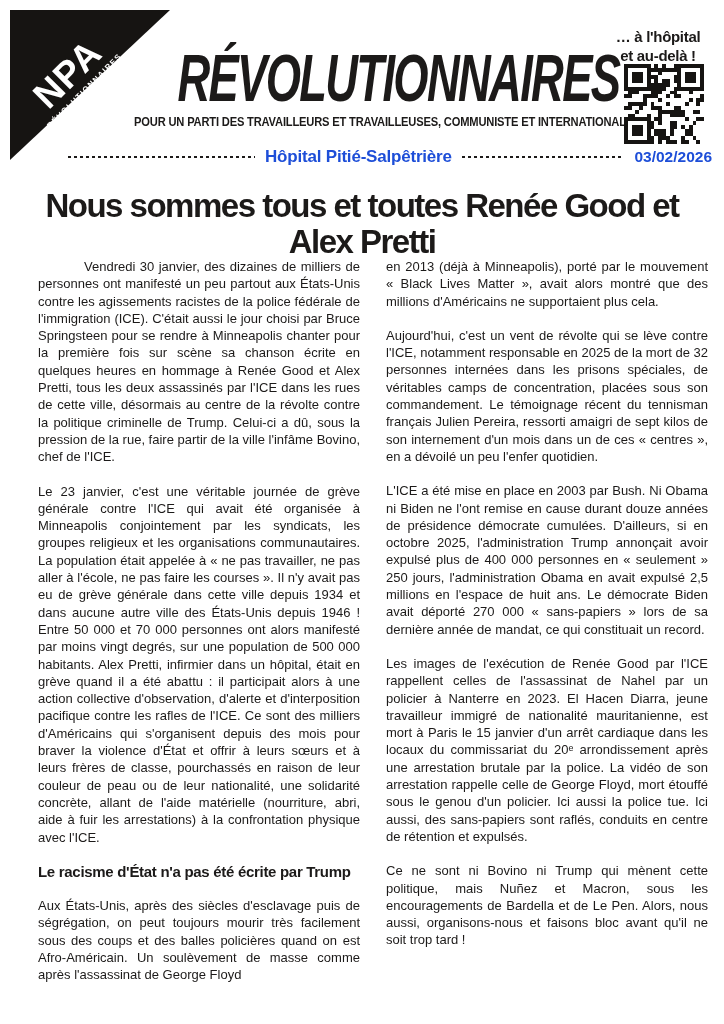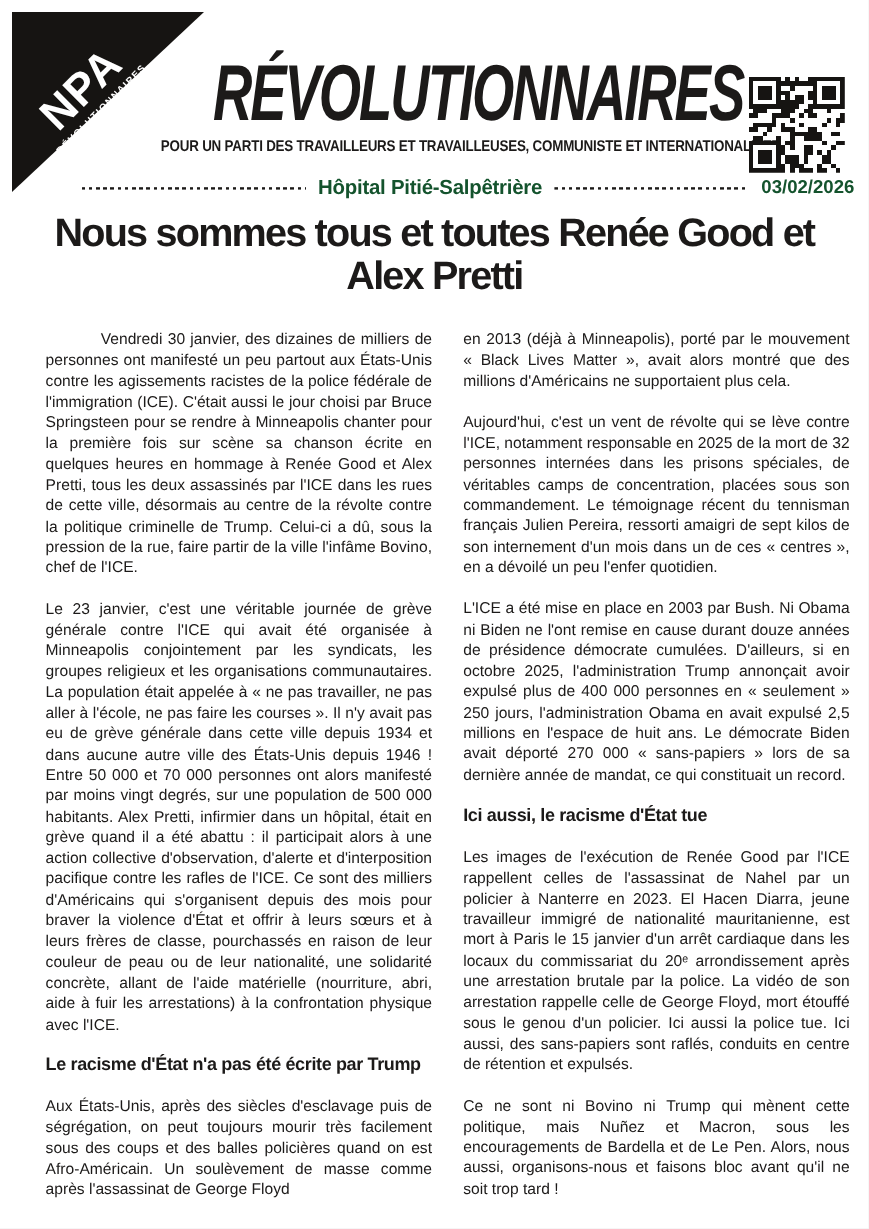--- a/index.html
+++ b/index.html
@@ -29,43 +29,43 @@
     transform:scale(0.93,1.08);transform-origin:center top;
   }
   .tagline{
     position:absolute;right:14px;top:28px;width:104px;text-align:center;
     font-weight:bold;font-size:15px;line-height:1.25;letter-spacing:-0.3px;
   }
   .qr{position:absolute;right:20px;top:64px;width:80px;height:80px;}
   
   .dateline{
     position:absolute;top:146px;left:68px;right:12px;height:22px;
-    display:flex;align-items:center;gap:10px;font-weight:bold;color:#14532d;
+    display:flex;align-items:center;gap:10px;font-weight:bold;color:#1d4ed8;
   }
   .dash-seg{
     height:2px;align-self:center;
     background-image:repeating-linear-gradient(to right,#1c1a19 0 3px,transparent 3px 6px);
   }
   .dash-1{flex:1.15;}
   .dash-2{flex:1;}
   .dl-location{font-size:17px;letter-spacing:-0.2px;white-space:nowrap;}
   .dl-date{font-size:15.5px;white-space:nowrap;}
   
   .headline{
-    position:absolute;top:176px;left:30px;right:30px;margin:0;
+    position:absolute;top:188px;left:30px;right:30px;margin:0;
     text-align:center;font-size:33px;font-weight:bold;
     letter-spacing:-1.5px;line-height:1.1;
   }
   
   .columns{
     position:absolute;top:258px;left:38px;right:16px;bottom:8px;
     display:flex;gap:26px;
   }
   .col{flex:1;min-width:0;font-size:13px;line-height:17.3px;text-align:justify;}
-  .col p{margin:16px 0 17px;}
+  .col p{margin:0 0 17px;}
   .col p.indent{text-indent:46px;}
   .col h2{
     font-size:15px;font-weight:bold;letter-spacing:-0.3px;
     margin:4px 0 17px;white-space:nowrap;text-align:left;
   }
 </style>
 </head>
 <body>
 
 <div class="page">
@@ -76,20 +76,24 @@
     </svg>
     <div class="logo-text">
       <span class="logo-acronym">NPA</span>
       <span class="logo-sub">RÉVOLUTIONNAIRES</span>
     </div>
   </div>
 
   <div class="m-title">RÉVOLUTIONNAIRES</div>
   <div class="m-sub">POUR UN PARTI DES TRAVAILLEURS ET TRAVAILLEUSES, COMMUNISTE ET INTERNATIONALISTE</div>
 
+  <div class="tagline">
+    <span>… à l'hôpital</span><br>
+    <span>et au-delà !</span>
+  </div>
 
   <svg class="qr" id="qr-svg" viewBox="0 0 21 21" shape-rendering="crispEdges">
       <rect x="8" y="0" width="1" height="1" fill="#161412"></rect>
       <rect x="10" y="0" width="1" height="1" fill="#161412"></rect>
       <rect x="13" y="0" width="1" height="1" fill="#161412"></rect>
       <rect x="7" y="1" width="1" height="1" fill="#161412"></rect>
       <rect x="8" y="1" width="1" height="1" fill="#161412"></rect>
       <rect x="9" y="1" width="1" height="1" fill="#161412"></rect>
       <rect x="10" y="1" width="1" height="1" fill="#161412"></rect>
       <rect x="11" y="1" width="1" height="1" fill="#161412"></rect>
@@ -240,19 +244,18 @@
     <div class="col">
       <p class="indent">Vendredi 30 janvier, des dizaines de milliers de personnes ont manifesté un peu partout aux États-Unis contre les agissements racistes de la police fédérale de l'immigration (ICE). C'était aussi le jour choisi par Bruce Springsteen pour se rendre à Minneapolis chanter pour la première fois sur scène sa chanson écrite en quelques heures en hommage à Renée Good et Alex Pretti, tous les deux assassinés par l'ICE dans les rues de cette ville, désormais au centre de la révolte contre la politique criminelle de Trump. Celui-ci a dû, sous la pression de la rue, faire partir de la ville l'infâme Bovino, chef de l'ICE.</p>
       <p>Le 23 janvier, c'est une véritable journée de grève générale contre l'ICE qui avait été organisée à Minneapolis conjointement par les syndicats, les groupes religieux et les organisations communautaires. La population était appelée à « ne pas travailler, ne pas aller à l'école, ne pas faire les courses ». Il n'y avait pas eu de grève générale dans cette ville depuis 1934 et dans aucune autre ville des États-Unis depuis 1946 ! Entre 50 000 et 70 000 personnes ont alors manifesté par moins vingt degrés, sur une population de 500 000 habitants. Alex Pretti, infirmier dans un hôpital, était en grève quand il a été abattu : il participait alors à une action collective d'observation, d'alerte et d'interposition pacifique contre les rafles de l'ICE. Ce sont des milliers d'Américains qui s'organisent depuis des mois pour braver la violence d'État et offrir à leurs sœurs et à leurs frères de classe, pourchassés en raison de leur couleur de peau ou de leur nationalité, une solidarité concrète, allant de l'aide matérielle (nourriture, abri, aide à fuir les arrestations) à la confrontation physique avec l'ICE.</p>
       <h2>Le racisme d'État n'a pas été écrite par Trump</h2>
       <p>Aux États-Unis, après des siècles d'esclavage puis de ségrégation, on peut toujours mourir très facilement sous des coups et des balles policières quand on est Afro-Américain. Un soulèvement de masse comme après l'assassinat de George Floyd</p>
     </div>
     <div class="col">
       <p>en 2013 (déjà à Minneapolis), porté par le mouvement « Black Lives Matter », avait alors montré que des millions d'Américains ne supportaient plus cela.</p>
       <p>Aujourd'hui, c'est un vent de révolte qui se lève contre l'ICE, notamment responsable en 2025 de la mort de 32 personnes internées dans les prisons spéciales, de véritables camps de concentration, placées sous son commandement. Le témoignage récent du tennisman français Julien Pereira, ressorti amaigri de sept kilos de son internement d'un mois dans un de ces « centres », en a dévoilé un peu l'enfer quotidien.</p>
       <p>L'ICE a été mise en place en 2003 par Bush. Ni Obama ni Biden ne l'ont remise en cause durant douze années de présidence démocrate cumulées. D'ailleurs, si en octobre 2025, l'administration Trump annonçait avoir expulsé plus de 400 000 personnes en « seulement » 250 jours, l'administration Obama en avait expulsé 2,5 millions en l'espace de huit ans. Le démocrate Biden avait déporté 270 000 « sans-papiers » lors de sa dernière année de mandat, ce qui constituait un record.</p>
-      <h2>Ici aussi, le racisme d'État tue</h2>
       <p>Les images de l'exécution de Renée Good par l'ICE rappellent celles de l'assassinat de Nahel par un policier à Nanterre en 2023. El Hacen Diarra, jeune travailleur immigré de nationalité mauritanienne, est mort à Paris le 15 janvier d'un arrêt cardiaque dans les locaux du commissariat du 20ᵉ arrondissement après une arrestation brutale par la police. La vidéo de son arrestation rappelle celle de George Floyd, mort étouffé sous le genou d'un policier. Ici aussi la police tue. Ici aussi, des sans-papiers sont raflés, conduits en centre de rétention et expulsés.</p>
       <p>Ce ne sont ni Bovino ni Trump qui mènent cette politique, mais Nuñez et Macron, sous les encouragements de Bardella et de Le Pen. Alors, nous aussi, organisons-nous et faisons bloc avant qu'il ne soit trop tard !</p>
     </div>
   </main>
 
 </div>
 
 </body></html>

